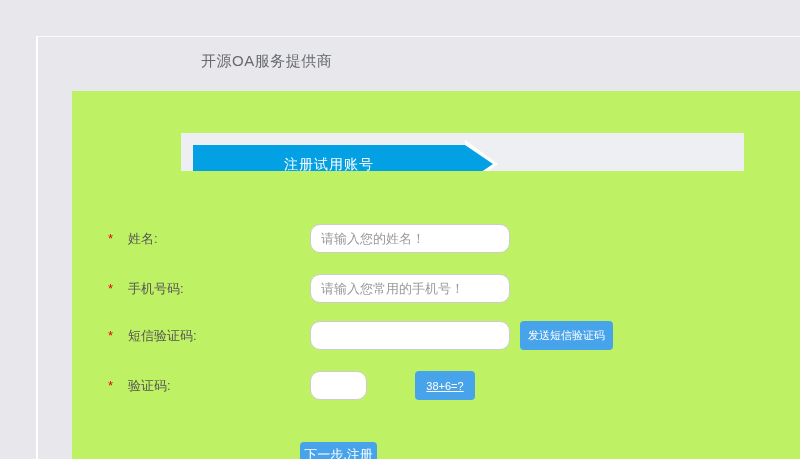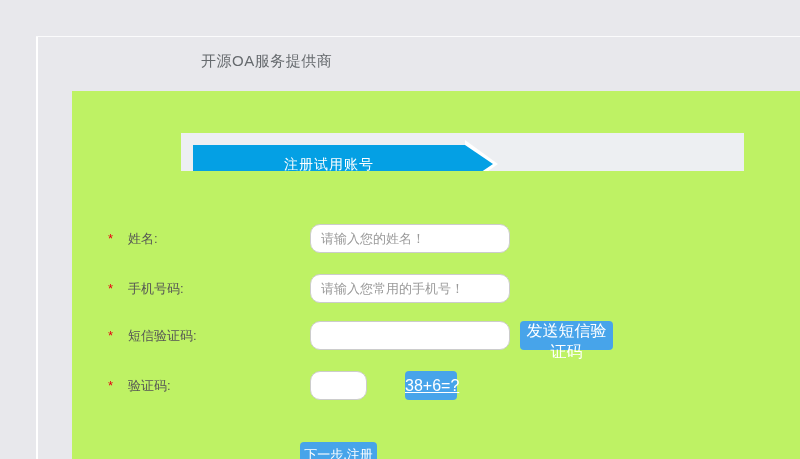--- a/index.html
+++ b/index.html
@@ -74,30 +74,30 @@
     border: 1px solid #ccc; border-radius: 10px;
     padding: 0 10px; font-size: 13px; color: #333;
     background: #fff; outline: none;
     font-family: "Liberation Sans", "DejaVu Sans", sans-serif;
   }
   .text-input::placeholder { color: #9a9a9a; opacity: 1; }
   .text-input.small { width: 57px; }
   .btn {
     border: none; border-radius: 4px;
     background: #47a4ea; color: #ffffff;
-    font-size: 16px; cursor: pointer;
+    font-size: 11px; cursor: pointer;
     font-family: "Liberation Sans", "DejaVu Sans", sans-serif;
   }
   .send-sms-btn {
     position: absolute; left: 424px; top: 0;
     width: 93px; height: 29px;
   }
   .captcha-btn {
-    position: absolute; left: 309px; top: 0;
-    width: 52px; height: 29px; text-decoration: underline;
+    position: absolute; left: 319px; top: 0;
+    width: 60px; height: 29px; text-decoration: underline;
   }
   .submit-btn {
     position: absolute; left: 216px; top: 339px;
     width: 77px; height: 26px;
     font-size: 13px;
   }
 </style>
 </head>
 <body>
 

